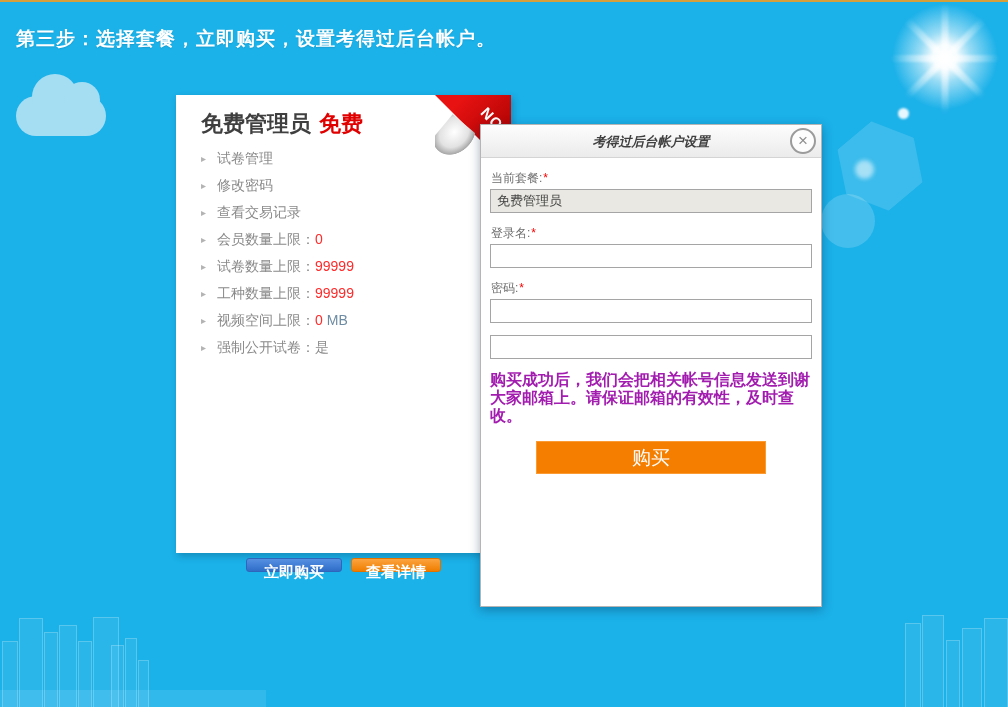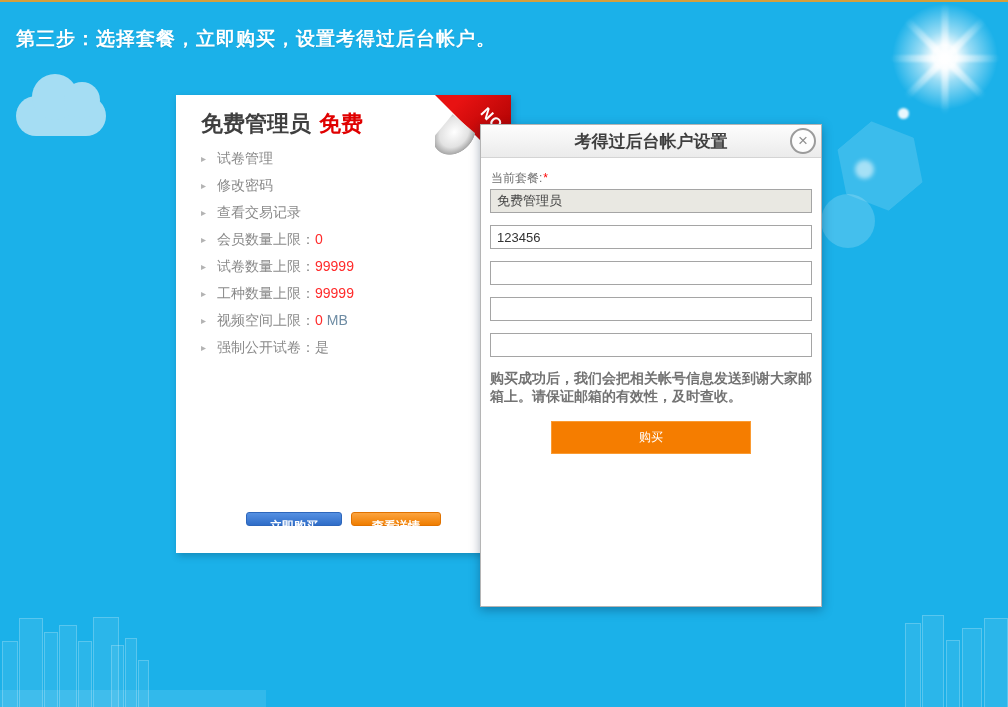--- a/index.html
+++ b/index.html
@@ -56,21 +56,21 @@
   .plan-price { color:#e00000; margin-left:8px; }
   .feature-list { position:absolute; left:25px; top:50px; list-style:none; }
   .feature-list li { position:relative; height:27px; line-height:27px; padding-left:16px;
     font-size:14px; color:#8a8a8a; white-space:nowrap; }
   .feature-list .bullet { position:absolute; left:0; top:0; color:#b3b3b3; font-size:10px; }
   .val-red  { color:#ff2a2a; }
   .val-gray { color:#6d8ba3; margin-left:4px; }
   .val-plain{ color:#8a8a8a; }
 
   .btn { position:absolute; height:14px; border-radius:3px; color:#fff; font-weight:bold;
-    font-size:12px; text-align:center; line-height:26px; cursor:pointer; }
+    font-size:15px; text-align:center; line-height:26px; cursor:pointer;margin-top:46px; }
   .btn-buy-now { left:70px; top:417px; width:96px;
     background:linear-gradient(#5590e2,#2f6dc8); border:1px solid #2d66bb; }
   .btn-details { left:175px; top:417px; width:90px;
     background:linear-gradient(#fca43f,#ef7d00); border:1px solid #e07200; }
 
   
   .ribbon-wrap { position:absolute; top:0; right:0; width:76px; height:76px; overflow:hidden; }
   .ribbon-tri { position:absolute; top:0; right:0; width:76px; height:76px;
     background:linear-gradient(135deg,#e81212 20%,#b40404 70%);
     clip-path:polygon(0 0,100% 0,100% 100%); }
@@ -78,35 +78,35 @@
     background:radial-gradient(ellipse at 35% 30%, #ffffff 0%, #e2e2e2 40%, #a9a9a9 58%, rgba(170,170,170,0) 60%);
     transform:rotate(40deg); }
   .ribbon-label { position:absolute; top:15px; right:7px; transform:rotate(47deg);
     color:#ffffff; font-weight:bold; font-size:15px; letter-spacing:1px; }
 
   
   .modal { position:absolute; left:480px; top:124px; width:342px; height:483px;
     background:#ffffff; border:1px solid #b5b5b5; box-shadow:0 3px 10px rgba(0,30,60,.35); }
   .modal-header { position:relative; height:33px;
     background:linear-gradient(#fdfdfd,#ebebeb); border-bottom:1px solid #d4d4d4; }
-  .modal-title { text-align:center; line-height:33px; font-size:17px; font-weight:bold; color:#3f3f3f;
-    font-family:"Liberation Serif","DejaVu Serif",serif; }
+  .modal-title { text-align:center; line-height:33px; font-size:13px; font-weight:bold; color:#3f3f3f;
+    font-family:"Liberation Serif","DejaVu Serif",serif;font-style:italic; }
   .modal-close { position:absolute; right:5px; top:3px; width:26px; height:26px;
     border:2px solid #9b9b9b; border-radius:50%; color:#8f8f8f; font-size:17px;
     line-height:22px; text-align:center; background:#fdfdfd; cursor:pointer; }
   .modal-body { padding:12px 9px 0 9px; }
   .field-label { font-size:12px; color:#6e6e6e; margin:0 0 5px 1px; height:14px; }
   .req { color:#ff0000; margin-left:1px; }
   .field-input { display:block; width:100%; height:24px; border:1px solid #a5a5a5;
     font-size:13px; padding:0 6px; color:#333; margin-bottom:12px; outline:none;
     font-family:"Liberation Sans","DejaVu Sans",sans-serif; }
   .field-input:disabled { background:#e9e8e2; color:#444; }
-  .notice { margin-top:2px; color:#737373; font-weight:bold; font-size:14px; line-height:18px; }
-  .btn-purchase { display:block; margin:16px auto 0 auto; width:200px; height:33px;
-    background:#f57d00; border:1px solid #fa9b33; color:#ffffff; font-size:12px;
+  .notice { margin-top:2px; color:#a21caf; font-weight:bold; font-size:16px; line-height:18px; }
+  .btn-purchase { display:block; margin:16px auto 0 auto; width:230px; height:33px;
+    background:#f57d00; border:1px solid #fa9b33; color:#ffffff; font-size:19px;
     text-align:center; line-height:31px; cursor:pointer; }
 </style>
 </head>
 <body>
 
 <div class="top-line"></div>
 
 <div class="step-title">第三步：选择套餐，立即购买，设置考得过后台帐户。</div>
 
 <div class="cloud"></div>
@@ -173,24 +173,29 @@
     <div class="modal-title">考得过后台帐户设置</div>
     <div class="modal-close">×</div>
   </div>
   <div class="modal-body">
 
     <div class="field-label">
       <span>当前套餐:</span><span class="req">*</span>
     </div>
     <input class="field-input" type="text" disabled="" value="免费管理员" style="">
 
-    <input class="field-input" type="text" value="123456" style="">
+    <div class="field-label">
+      <span>登录名:</span><span class="req">*</span>
+    </div>
 
     <input class="field-input" type="text" value="" style="">
 
+    <div class="field-label">
+      <span>密码:</span><span class="req">*</span>
+    </div>
     <input class="field-input" type="password" value="" style="">
 
     <input class="field-input" type="password" value="" style="">
 
 
     <div class="notice">购买成功后，我们会把相关帐号信息发送到谢大家邮箱上。请保证邮箱的有效性，及时查收。</div>
 
     <div class="btn-purchase">购买</div>
   </div>
 </div>

